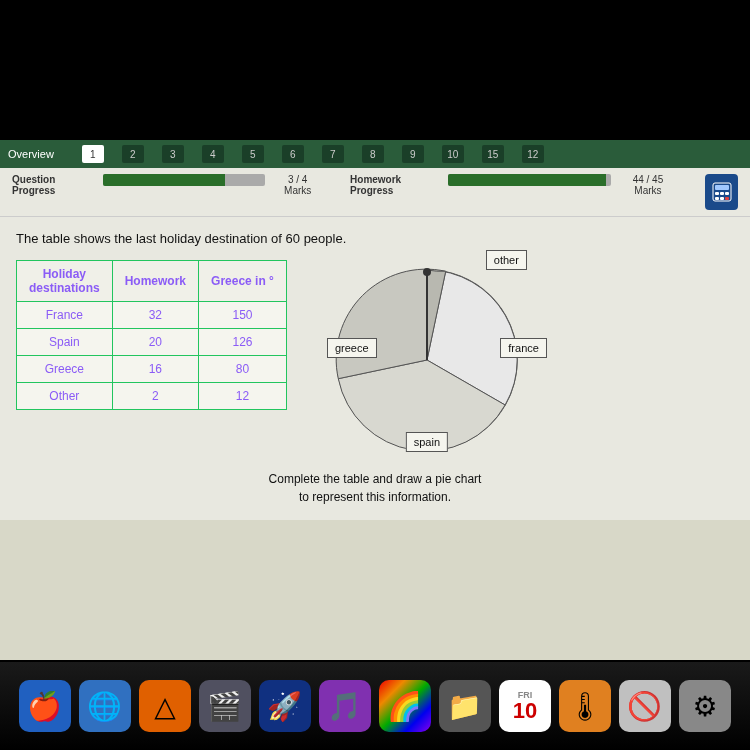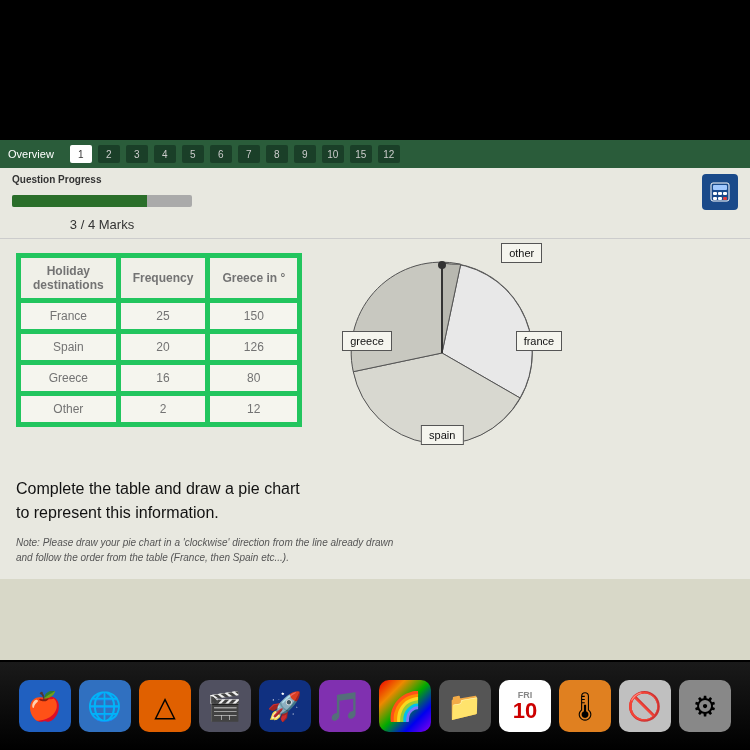--- a/index.html
+++ b/index.html
@@ -21,21 +21,21 @@
       background: #d8d8c8;
     }
 
     
     .nav-bar {
       background: #2a5c3a;
       height: 28px;
       display: flex;
       align-items: center;
       padding: 0 8px;
-      gap: 6px;
+      gap: 18px;
     }
     .nav-overview {
       color: #fff;
       font-size: 11px;
       margin-right: 10px;
     }
     .nav-number {
       background: #1a3f28;
       color: #ccc;
       font-size: 10px;
@@ -55,30 +55,29 @@
     .progress-section {
       background: #e8e8e0;
       padding: 6px 12px 6px 12px;
       display: flex;
       align-items: flex-start;
       gap: 30px;
       border-bottom: 1px solid #ccc;
     }
     .progress-block {
       display: flex;
-      flex-direction: column;
       gap: 10px;
     }
     .progress-label {
       font-size: 10px;
       color: #333;
       font-weight: bold;
     }
     .progress-sub {
-      font-size: 13px;
+      font-size: 10px;
       color: #333;
       text-align: center;
     }
     .progress-bar-container {
       width: 180px;
       height: 12px;
       background: #aaa;
       border-radius: 2px;
       overflow: hidden;
     }
@@ -118,25 +117,25 @@
       align-items: flex-start;
       gap: 30px;
     }
 
     
     .data-table {
       border-collapse: collapse;
       font-size: 12px;
     }
     .data-table th, .data-table td {
-      border: 5px solid #22c55e;
+      border: 1px solid #22c55e;
       padding: 6px 12px;
       text-align: center;
       background: #f5f5ee;
-      color: #737373;
+      color: #8b5cf6;
     }
     .data-table th {
       background: #f0f0e8;
       font-weight: bold;
     }
 
     
     .pie-chart-container {
       position: relative;
       width: 220px;
@@ -170,24 +169,24 @@
       top: 88px;
     }
     .label-spain {
       bottom: 18px;
       left: 50%;
       transform: translateX(-50%);
     }
 
     
     .complete-text {
-      font-size: 16px;
+      font-size: 12px;
       color: #111;
-      margin-top: 14px;
       line-height: 1.5;
+      text-align: center;
     }
     .note-text {
       font-size: 10px;
       color: #555;
       font-style: italic;
       margin-top: 10px;
       line-height: 1.5;
     }
 
     
@@ -258,50 +257,58 @@
   </div>
 
   <div class="progress-section">
     <div class="progress-block">
       <span class="progress-label">Question Progress</span>
       <div class="progress-bar-container">
         <div class="progress-bar-fill" style="width:75%"></div>
       </div>
       <span class="progress-sub">3 / 4 Marks</span>
     </div>
+    <div class="progress-block">
+      <span class="progress-label">Homework Progress</span>
+      <div class="progress-bar-container">
+        <div class="progress-bar-fill" style="width:97%"></div>
+      </div>
+      <span class="progress-sub">44 / 45 Marks</span>
+    </div>
     <div class="calculator-icon">
       <svg width="24" height="24" viewBox="0 0 24 24" fill="white">
         <rect x="3" y="3" width="18" height="18" rx="2" fill="#1a4a8a" stroke="white" stroke-width="1"></rect>
         <rect x="5" y="5" width="14" height="5" rx="1" fill="#a0c8ff"></rect>
         <rect x="5" y="12" width="4" height="3" rx="1" fill="white"></rect>
         <rect x="10" y="12" width="4" height="3" rx="1" fill="white"></rect>
         <rect x="15" y="12" width="4" height="3" rx="1" fill="white"></rect>
         <rect x="5" y="17" width="4" height="3" rx="1" fill="white"></rect>
         <rect x="10" y="17" width="4" height="3" rx="1" fill="white"></rect>
         <rect x="15" y="17" width="4" height="3" rx="1" fill="#e04040"></rect>
       </svg>
     </div>
   </div>
 
   <div class="content">
+    <p class="question-text">The table shows the last holiday destination of 60 people.</p>
 
     <div class="table-chart-row">
 
       <table class="data-table">
         <thead>
           <tr>
             <th>Holiday<br>destinations</th>
-            <th>Frequency</th>
+            <th>Homework</th>
             <th>Greece in °</th>
           </tr>
         </thead>
         <tbody>
           <tr>
             <td>France</td>
-            <td>25</td>
+            <td>32</td>
             <td>150</td>
           </tr>
           <tr>
             <td>Spain</td>
             <td>20</td>
             <td>126</td>
           </tr>
           <tr>
             <td>Greece</td>
             <td>16</td>
@@ -335,21 +342,20 @@
 
         
         <div class="pie-label label-other">other</div>
         <div class="pie-label label-france">france</div>
         <div class="pie-label label-greece">greece</div>
         <div class="pie-label label-spain">spain</div>
       </div>
     </div>
 
     <p class="complete-text">Complete the table and draw a pie chart<br>to represent this information.</p>
-    <p class="note-text">Note: Please draw your pie chart in a 'clockwise' direction from the line already drawn<br>and follow the order from the table (France, then Spain etc...).</p>
   </div>
 </div>
 
 <div class="dock">
   <div class="dock-item blue">🍎</div>
   <div class="dock-item" style="background:#3070c0;">🌐</div>
   <div class="dock-item orange">△</div>
   <div class="dock-item" style="background:#505060;">🎬</div>
   <div class="dock-item darkblue">🚀</div>
   <div class="dock-item purple">🎵</div>

